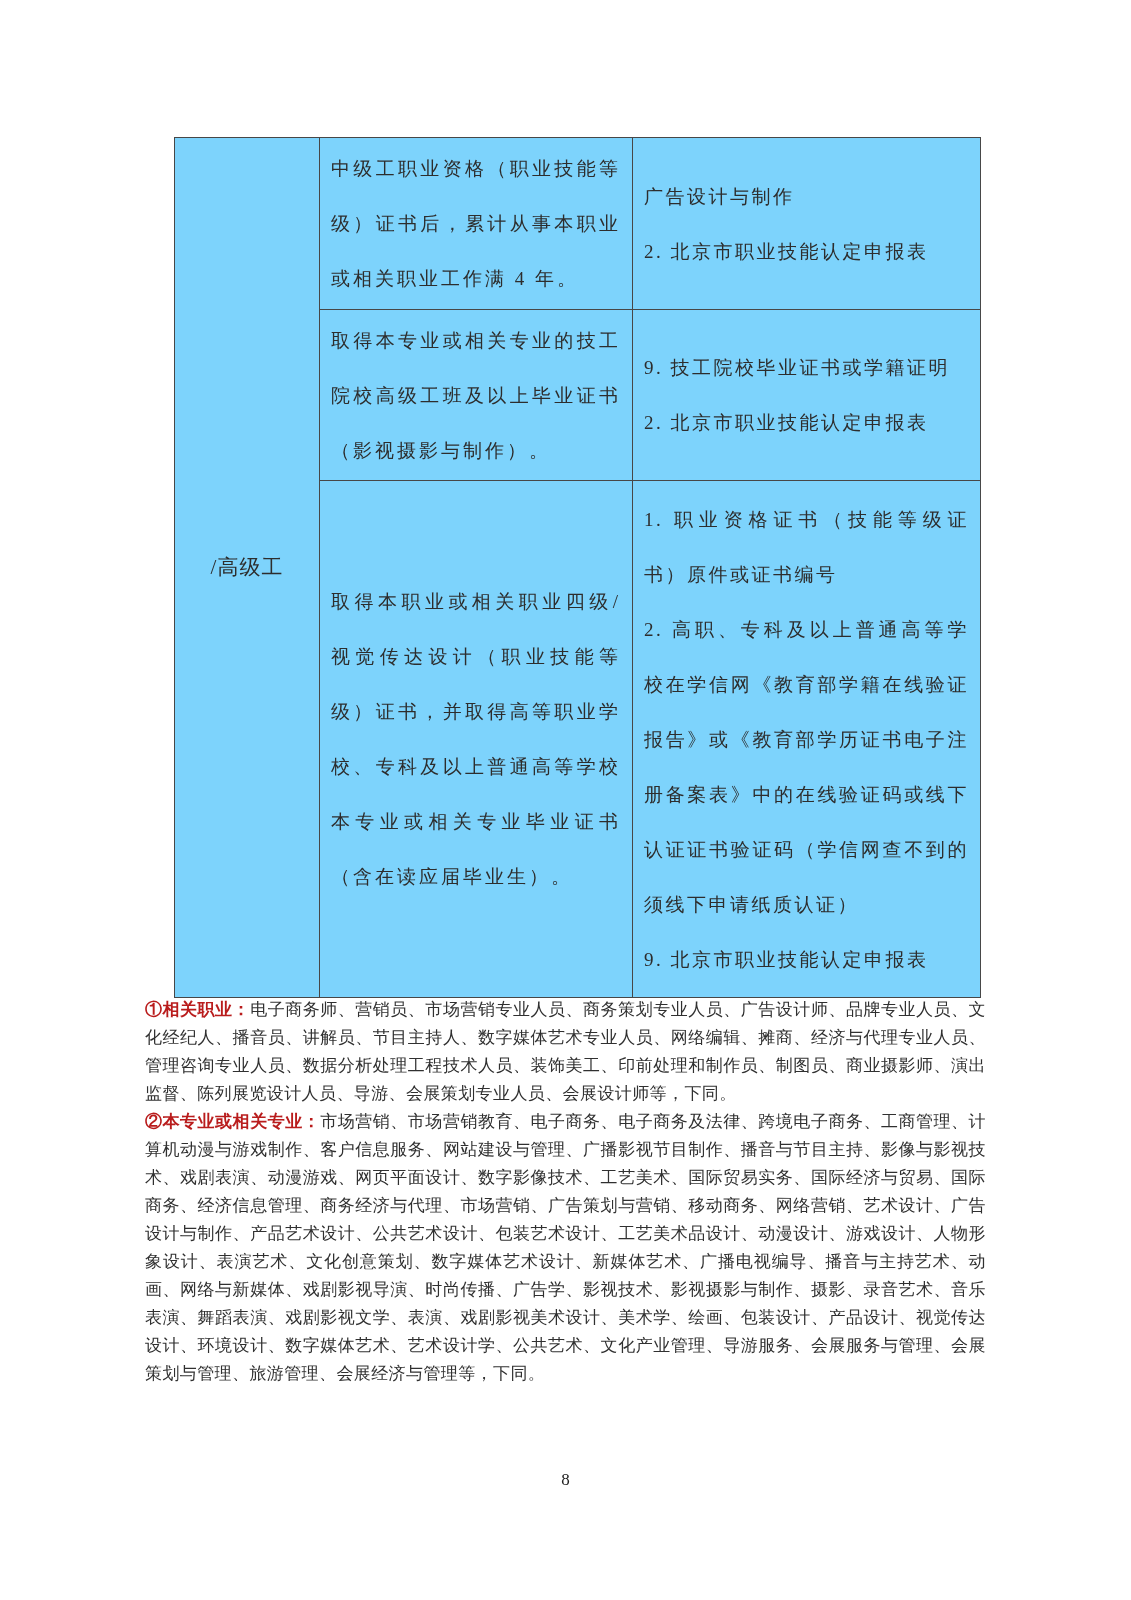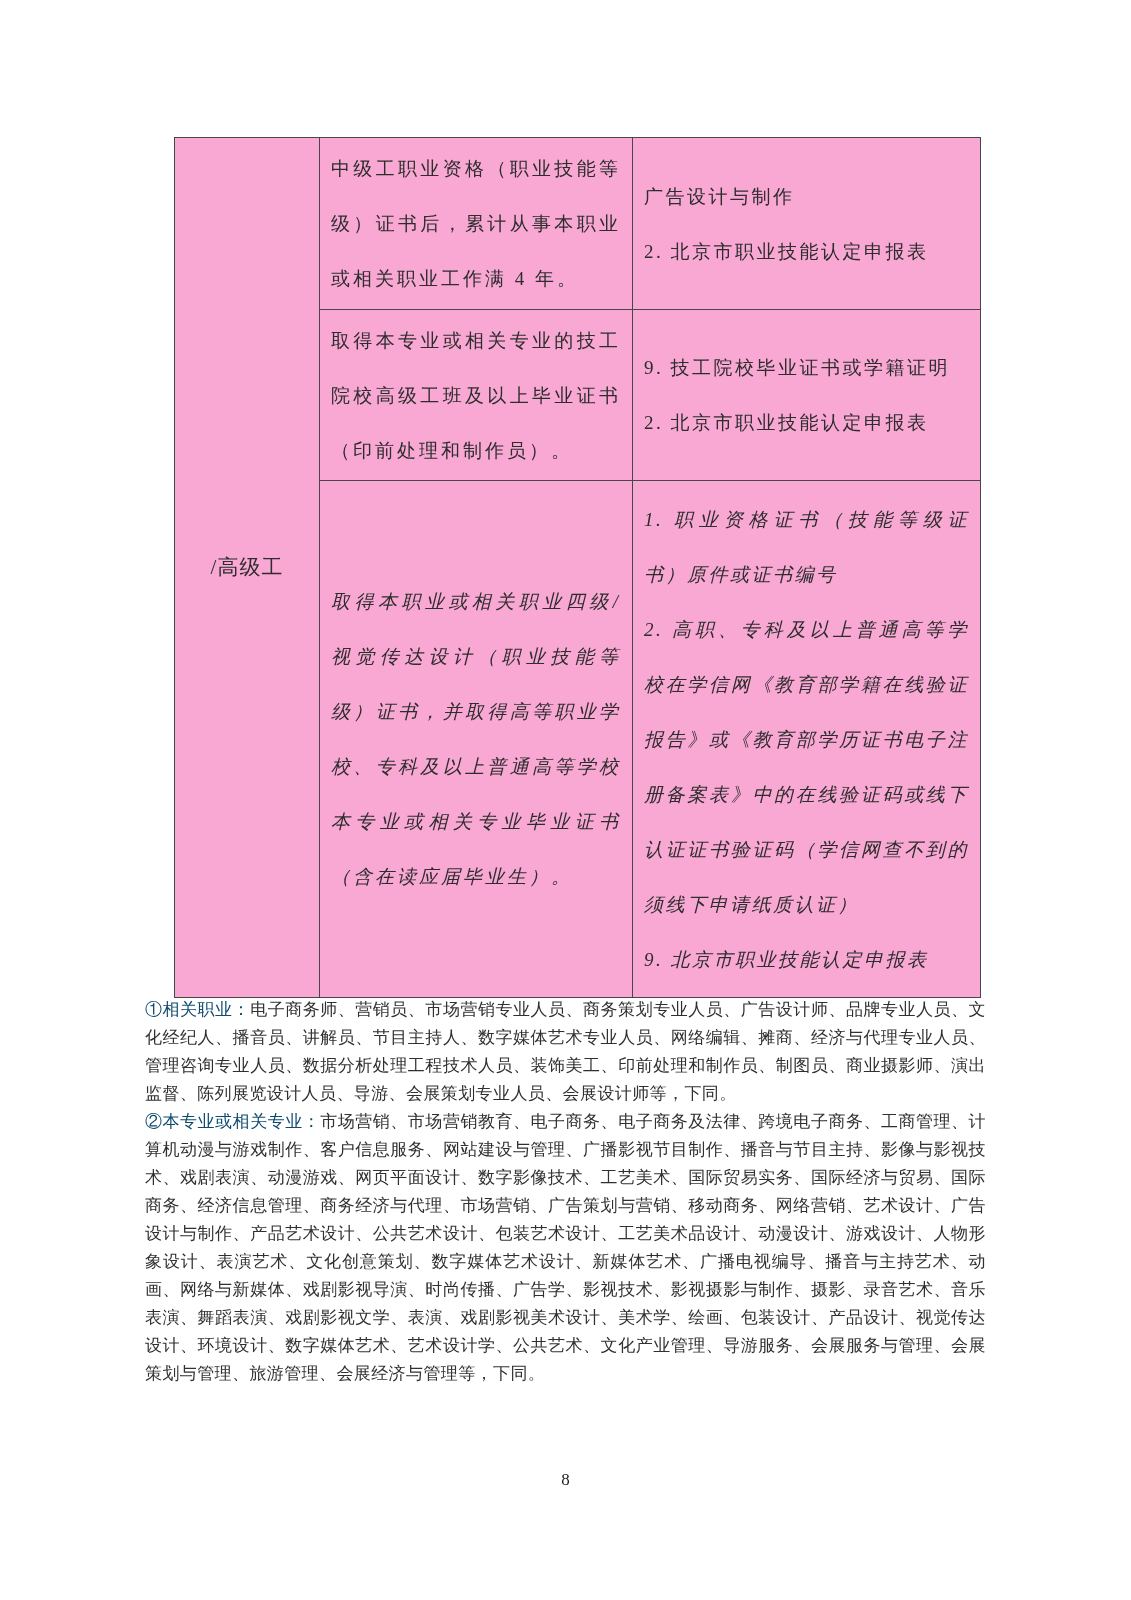--- a/index.html
+++ b/index.html
@@ -20,28 +20,28 @@
     top: 137px;
     width: 806px;
     border-collapse: collapse;
     table-layout: fixed;
     border: 1.5px solid #474747;
   }
   table.qual-table td {
     border: 1.5px solid #474747;
     padding: 0 11px;
     vertical-align: middle;
-    background: #f9a8d4;
+    background: #7dd3fc;
   }
   col.c1 { width: 145px; }
   col.c2 { width: 313px; }
   col.c3 { width: 348px; }
   tr.row1 td { height: 171px; }
   tr.row2 td { height: 170px; }
-  tr.row3 td { height: 516px; font-style: italic; }
+  tr.row3 td { height: 516px; }
 
   td p {
     margin: 0;
     font-size: 19px;
     line-height: 55px;
     text-align: justify;
     text-justify: inter-character;
     letter-spacing: 3px;
     color: #2d2d2d;
   }
@@ -68,21 +68,21 @@
   }
   .footnote {
     margin: 0;
     font-size: 17px;
     line-height: 28px;
     text-align: justify;
     text-justify: inter-ideograph;
     letter-spacing: 0.4px;
     color: #303030;
   }
-  .fn-label { font-weight: normal; color: #0c4a6e; }
+  .fn-label { font-weight: bold; color: #b91c1c; }
 
   
   .page-num {
     position: absolute;
     top: 1470px;
     left: 0;
     width: 100%;
     text-align: center;
     font-size: 17px;
     color: #222222;
@@ -107,21 +107,21 @@
         <td class="req top">
           <p>中级工职业资格（职业技能等级）证书后，累计从事本职业或相关职业工作满 4 年。</p>
         </td>
         <td class="docs top">
           <p>广告设计与制作</p>
           <p>2. 北京市职业技能认定申报表</p>
         </td>
       </tr>
       <tr class="row2">
         <td class="req top">
-          <p>取得本专业或相关专业的技工院校高级工班及以上毕业证书（印前处理和制作员）。</p>
+          <p>取得本专业或相关专业的技工院校高级工班及以上毕业证书（影视摄影与制作）。</p>
         </td>
         <td class="docs">
           <p>9. 技工院校毕业证书或学籍证明</p>
           <p>2. 北京市职业技能认定申报表</p>
         </td>
       </tr>
       <tr class="row3">
         <td class="req">
           <p>取得本职业或相关职业四级/视觉传达设计（职业技能等级）证书，并取得高等职业学校、专科及以上普通高等学校本专业或相关专业毕业证书（含在读应届毕业生）。</p>
         </td>

